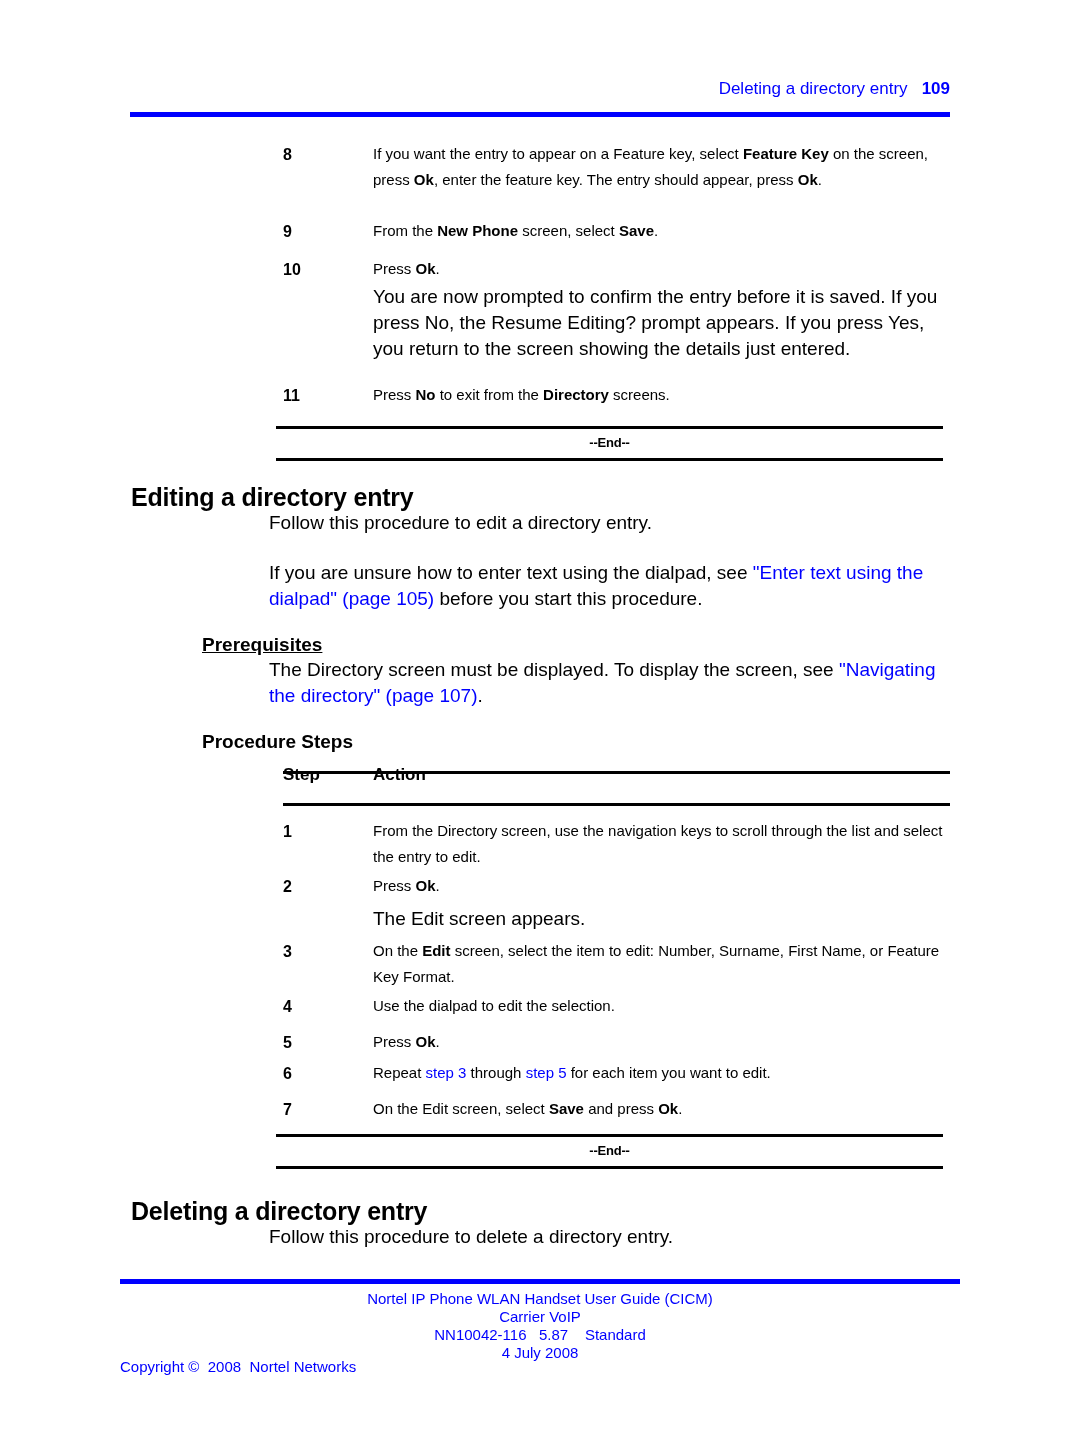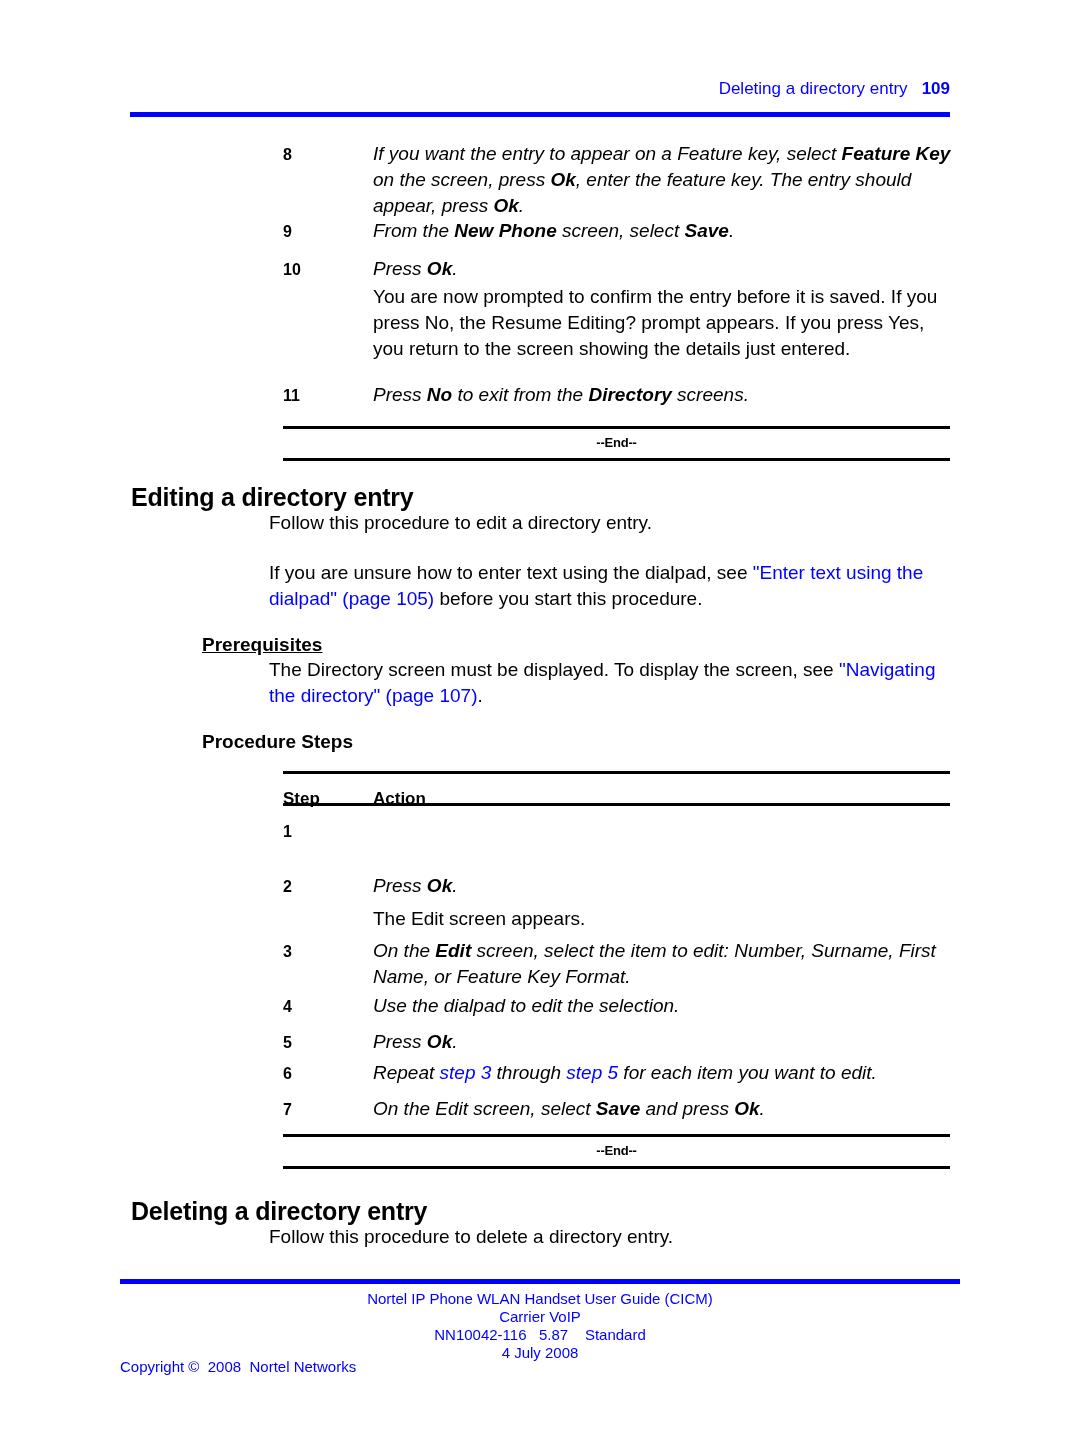--- a/index.html
+++ b/index.html
@@ -62,40 +62,39 @@
   .steprow .num {
     width: 90px;
     flex: 0 0 90px;
     font-size: 16px;
     font-weight: bold;
     line-height: 26px;
     padding-top: 1px;
   }
   .steprow .body {
     flex: 1 1 auto;
-    font-size: 19px;
+    font-size: 15px;
     line-height: 26px;
     color: #000;
-    font-style: italic;
   }
   .cont {
     position: absolute;
     left: 373px;
     width: 580px;
     font-size: 19px;
     line-height: 26px;
   }
 
   b, .b { font-weight: bold; }
   .link { color: #0000ff; }
 
   
   .endblock {
     position: absolute;
-    left: 283px;
+    left: 276px;
     width: 667px;
   }
   .endblock .rule {
     width: 100%;
     height: 3px;
     background: #000000;
   }
   .endblock .endlabel {
     text-align: center;
     font-size: 13px;
@@ -229,28 +228,29 @@
 
   <div class="para" style="top:560px;"><span>If you are unsure how to enter text using the dialpad, see </span><span class="link">"Enter text using the dialpad" (page 105)</span><span> before you start this procedure.</span></div>
 
   <div class="sub-heading" style="top:633px;text-decoration:underline;">Prerequisites</div>
 
   <div class="para" style="top:657px;"><span>The Directory screen must be displayed. To display the screen, see </span><span class="link">"Navigating the directory" (page 107)</span><span>.</span></div>
 
   <div class="sub-heading" style="top:730px;">Procedure Steps</div>
 
   <div class="table-rule" style="top:771px;"></div>
-  <div class="table-head" style="top:788px;">
+  <div class="table-head" style="top:764px;">
     <div class="th-step">Step</div>
     <div class="th-action">Action</div>
   </div>
   <div class="table-rule" style="top:803px;"></div>
 
   <div class="steprow" style="top:818px;">
     <div class="num">1</div>
+    <div class="body"><span>From the Directory screen, use the navigation keys to scroll through the list and select the entry to edit.</span></div>
   </div>
 
   <div class="steprow" style="top:873px;">
     <div class="num">2</div>
     <div class="body"><span>Press </span><span class="b">Ok</span><span>.</span></div>
   </div>
 
   <div class="cont" style="top:906px;">The Edit screen appears.</div>
 
   <div class="steprow" style="top:938px;">

